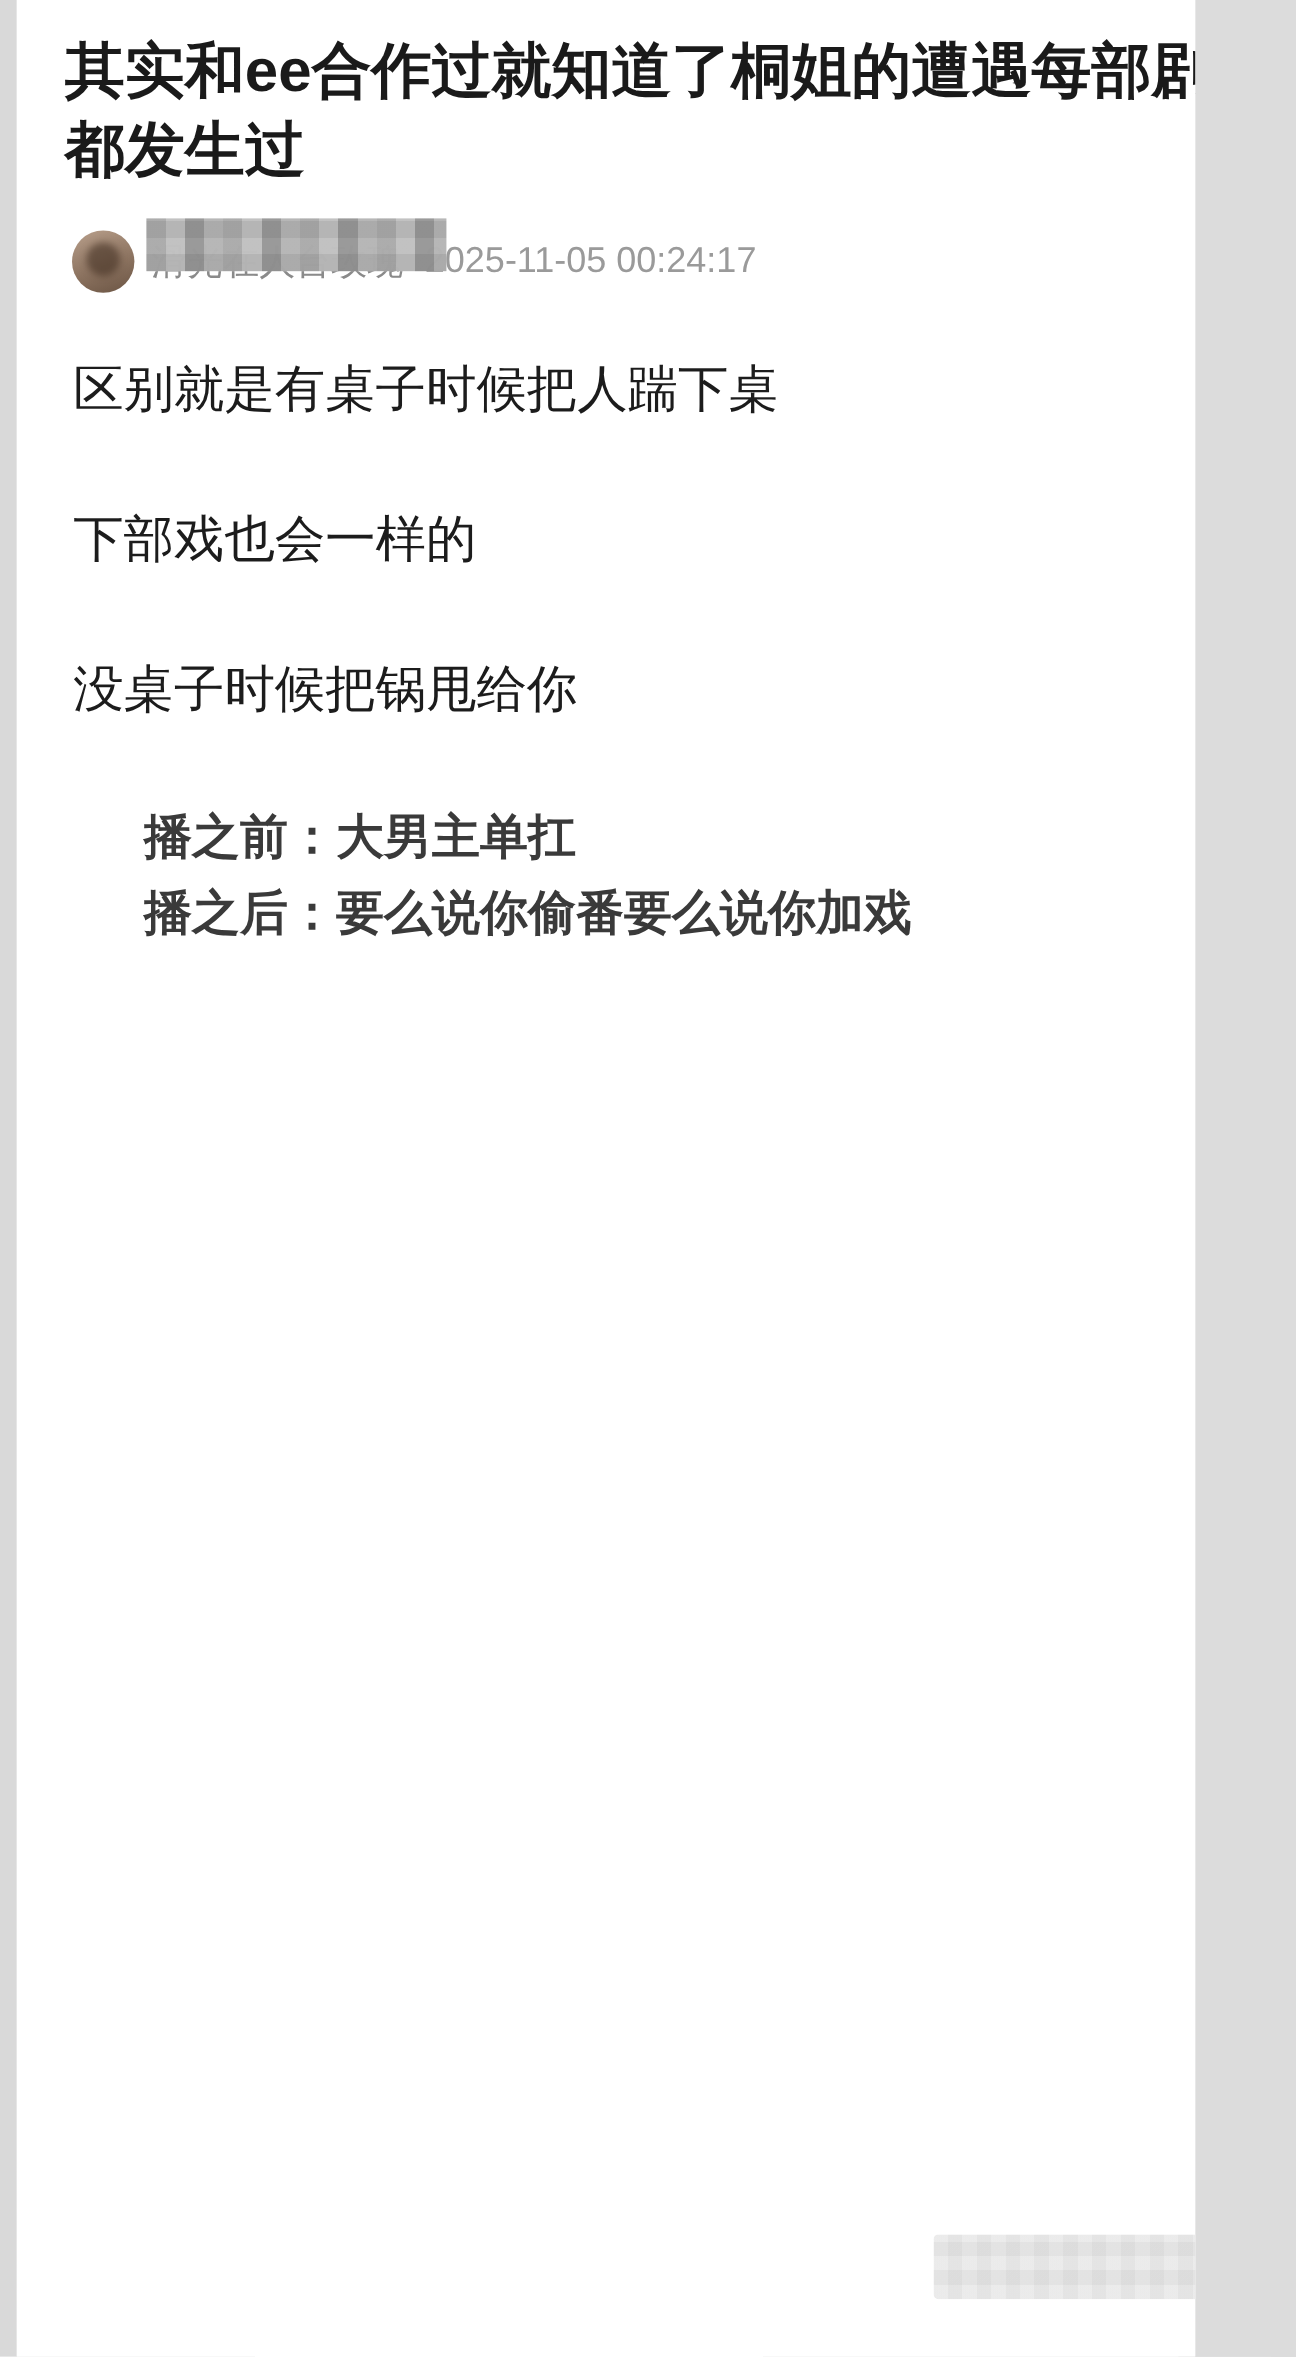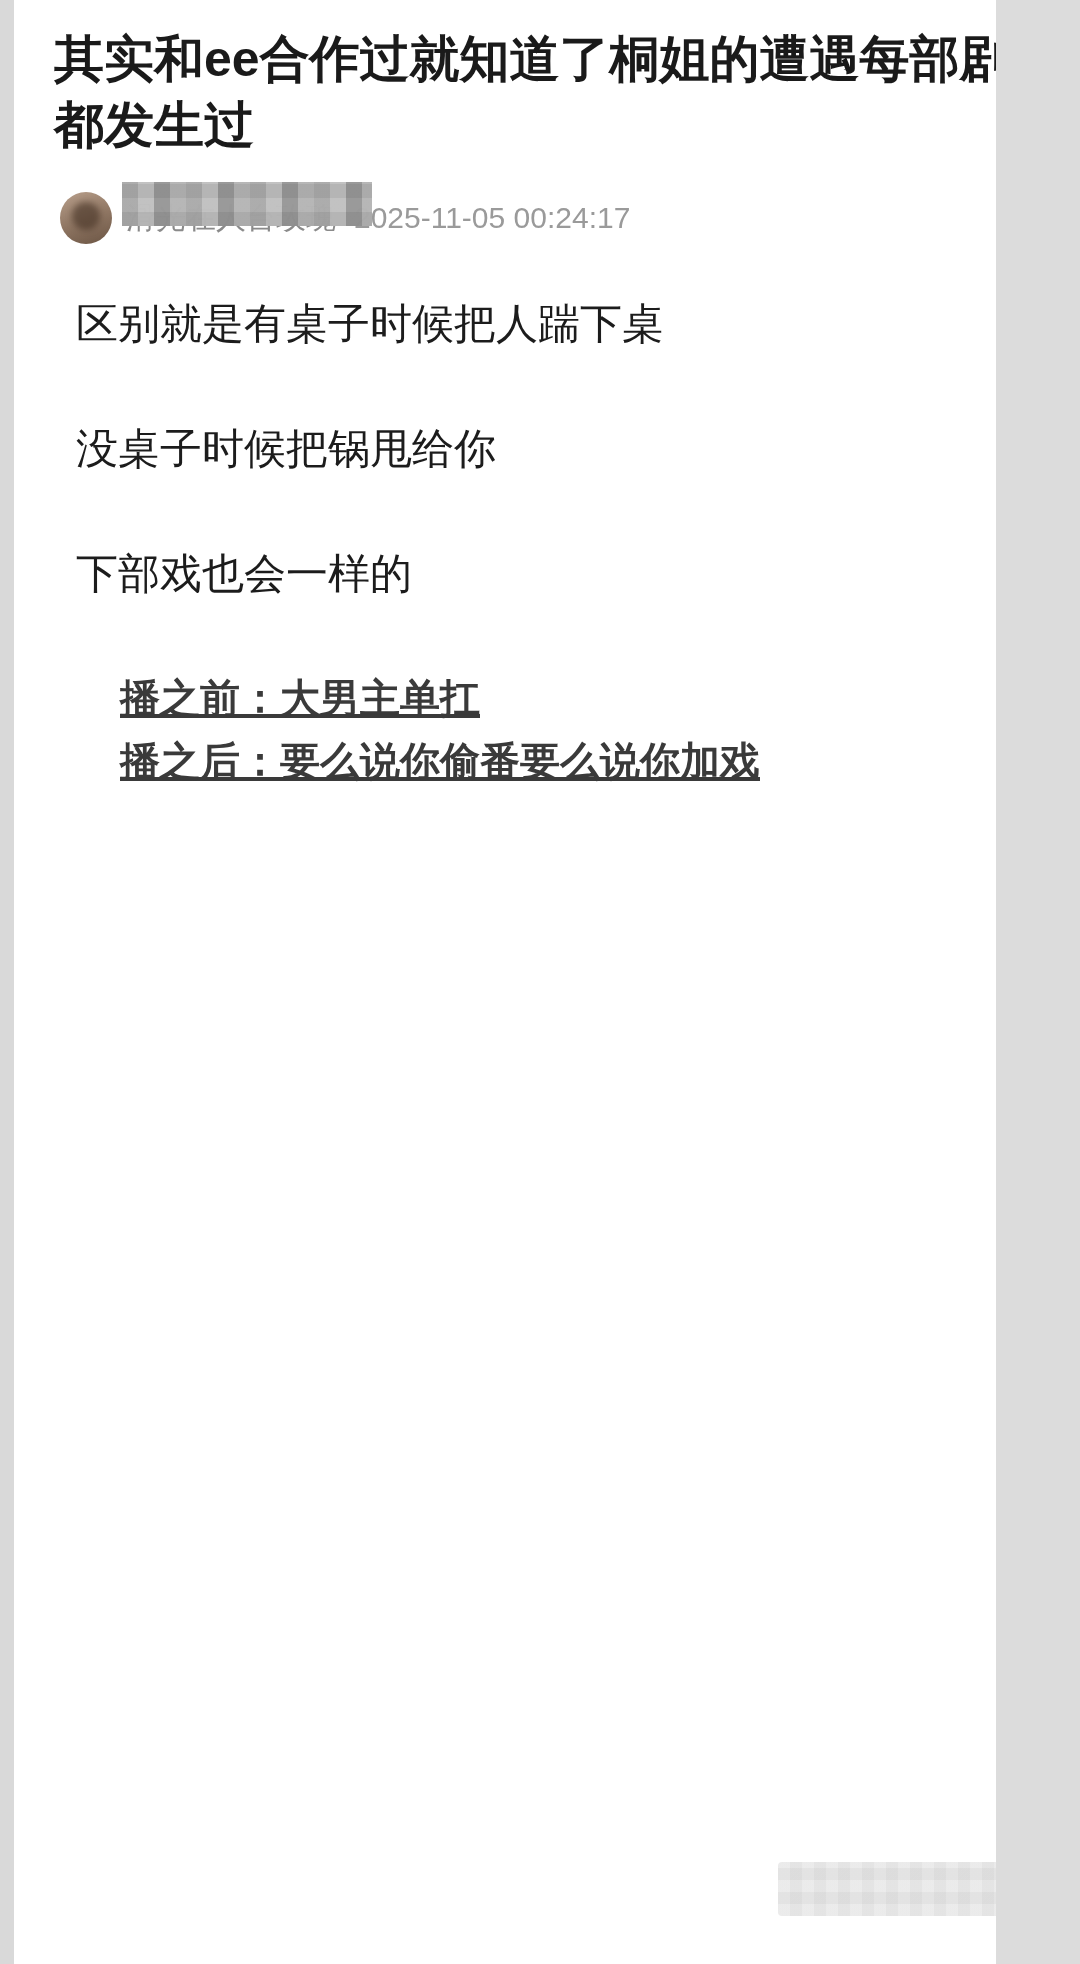--- a/index.html
+++ b/index.html
@@ -108,30 +108,29 @@
     margin-left: 18px;
     font-size: 30px;
     color: #9a9a9a;
     white-space: nowrap;
   }
 
   .body-para {
     font-size: 42px;
     line-height: 1.5;
     color: #1c1c1c;
-    margin: 0 0 62px 22px;
+    margin: 0 0 62px 7px;
   }
 
   .quote-block {
     margin: 62px 0 0 66px;
     font-size: 40px;
     line-height: 1.58;
     color: #3a3a3a;
     font-weight: bold;
-    text-decoration: underline;
   }
   .quote-block p {
     margin: 0 0 40px 0;
   }
   .quote-block p.tight {
     margin-bottom: 0;
   }
   .quote-line { display: block; }
 
   .watermark {
@@ -165,22 +164,22 @@
     <div class="byline">
       <div class="avatar"></div>
       <div class="author-name">
         <span>滑光在人台玫瑰</span>
         <span class="mosaic"></span>
       </div>
       <div class="timestamp">2025-11-05 00:24:17</div>
     </div>
 
     <p class="body-para">区别就是有桌子时候把人踹下桌</p>
+    <p class="body-para">下部戏也会一样的</p>
     <p class="body-para">没桌子时候把锅甩给你</p>
-    <p class="body-para">下部戏也会一样的</p>
 
     <div class="quote-block">
       <p>
         <span class="quote-line">播之前：大男主单扛</span>
         <span class="quote-line">播之后：要么说你偷番要么说你加戏</span>
       </p>
     </div>
 
     <div class="watermark"></div>
   </div>

